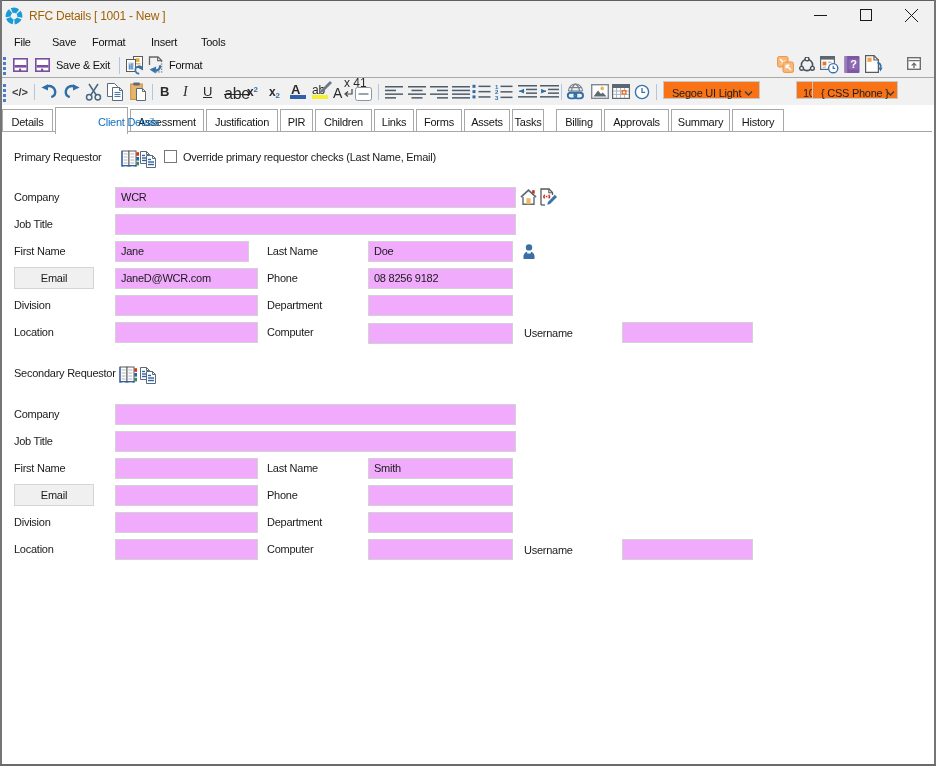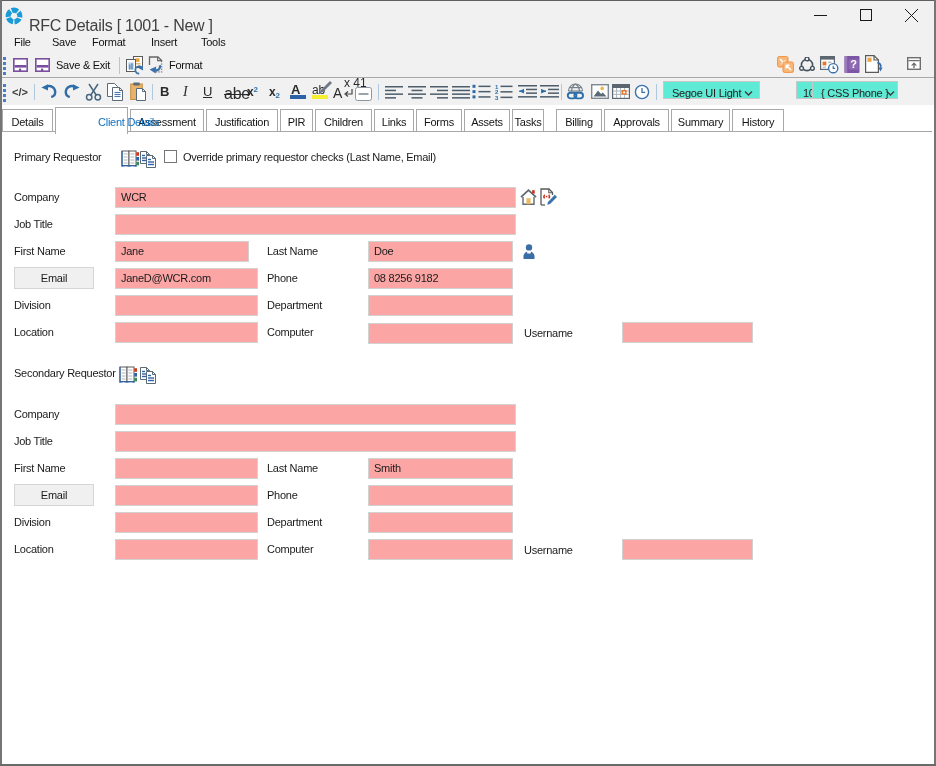--- a/index.html
+++ b/index.html
@@ -7,21 +7,21 @@
 body { font-family:"Liberation Sans", sans-serif; font-size:11px; letter-spacing:-0.25px; color:#1a1a1a; }
 #win { position:absolute; left:0; top:0; width:936px; height:766px; background:#fff; }
 #chrome { position:absolute; left:0; top:0; width:936px; height:106px; background:#f1f1f1; }
 #brd-t { position:absolute; left:0; top:0; width:936px; height:1px; background:#5f5f5f; z-index:9; }
 #brd-l { position:absolute; left:0; top:0; width:2px; height:766px; background:#757575; z-index:9; }
 #brd-r { position:absolute; right:0; top:0; width:2px; height:766px; background:#757575; z-index:9; }
 #brd-b { position:absolute; left:0; bottom:0; width:936px; height:2px; background:#6a6a6a; z-index:9; }
 .abs { position:absolute; }
 
 #title { position:absolute; left:0; top:0; width:936px; height:31px; background:#f1f1f1; }
-#titletext { position:absolute; left:29px; top:9px; font-size:16px; color:#404040;margin-top:8px; }
+#titletext { position:absolute; left:29px; top:9px; font-size:12px; color:#a16207; }
 
 #menu { position:absolute; left:0; top:31px; width:936px; height:21px; }
 .mi { position:absolute; top:5px; font-size:11px; color:#111; }
 
 #tb1 { position:absolute; left:0; top:52px; width:936px; height:26px; border-bottom:1px solid #a8a8a8; }
 #tb2 { position:absolute; left:0; top:79px; width:936px; height:27px; border-bottom:1px solid #a8a8a8; }
 .grip { position:absolute; width:4px; height:16px;
   background:
     linear-gradient(#4a7cc7,#4a7cc7) 0 0/3px 3px no-repeat,
     linear-gradient(#4a7cc7,#4a7cc7) 0 5px/3px 3px no-repeat,
@@ -31,26 +31,26 @@
 .tbtext { position:absolute; font-size:11px; color:#111; }
 
 #tabbar { position:absolute; left:0; top:105px; width:936px; height:27px; background:#fff; }
 #tabline { position:absolute; left:0; top:131px; width:932px; height:1px; background:#a6a6a6; }
 .tab { position:absolute; height:23px; background:#fff; border:1px solid #a8a8a8;
   font-size:11px; color:#151515; text-align:center; line-height:25px; z-index:2; white-space:nowrap; }
 .tab.active { height:27px; border-bottom:none; color:#1170c0; line-height:29px; z-index:3;padding-left:42px; }
 
 #content { position:absolute; left:0; top:132px; width:936px; height:631px; background:#fff; }
 .lbl { position:absolute; font-size:11px; color:#1a1a1a; white-space:nowrap; }
-.inp { position:absolute; height:21px; border:1px solid #d2d2d2; background:#fca5a5;
+.inp { position:absolute; height:21px; border:1px solid #d2d2d2; background:#f0abfc;
   font-size:11px; color:#1a1a1a; line-height:19px; padding-left:5px; white-space:nowrap; }
 .btn { position:absolute; height:22px; background:#f0f0f0; border:1px solid #d5d5d5;
   font-size:11px; color:#1a1a1a; text-align:center; line-height:20px; }
 .cb { position:absolute; width:13px; height:13px; border:1px solid #767676; background:#fff; }
-select.dd, .dd { position:absolute; height:18px; background:#5eead4; border:1px solid #c8c8c8;
+select.dd, .dd { position:absolute; height:18px; background:#f97316; border:1px solid #c8c8c8;
   font-size:11px; color:#222; }
 .ddt { position:absolute; top:5px; left:8px; }
 .chev { position:absolute; top:8px; }
 svg { display:block; }
 </style>
 </head>
 <body>
 <div id="win"></div>
 <div id="chrome"></div>
 

